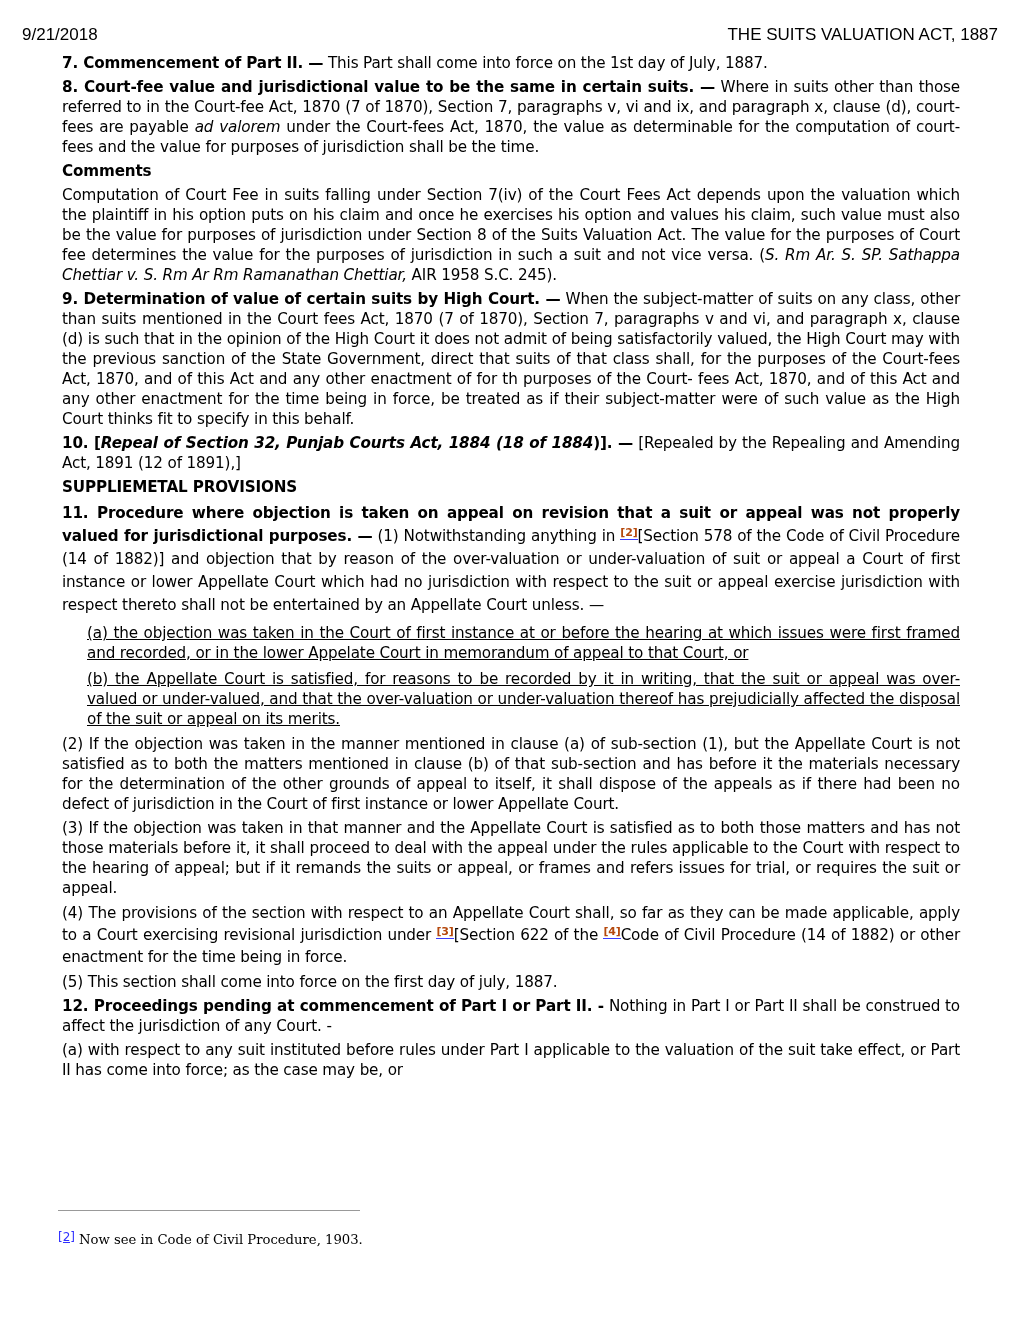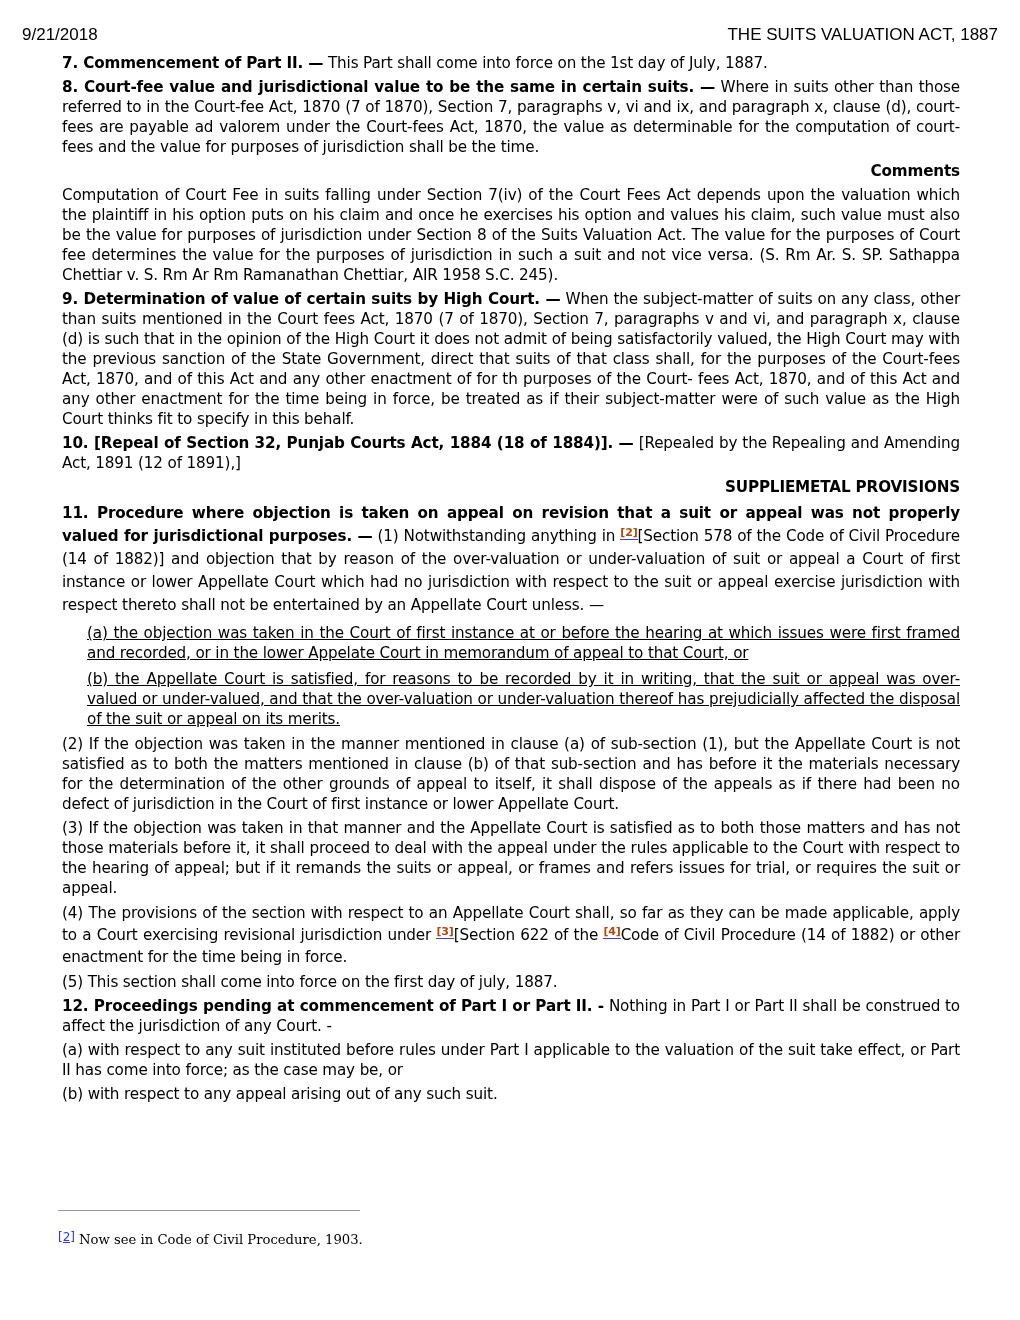--- a/index.html
+++ b/index.html
@@ -5,23 +5,23 @@
   html, body { margin: 0; padding: 0; background: #ffffff; }
   body { width: 1020px; height: 1320px; position: relative; overflow: hidden; color: #000; }
   .print-header { position: absolute; top: 25px; left: 22px; right: 22px; height: 14px;
     font-family: "Liberation Sans", sans-serif; font-size: 17px; color: #000; }
   .print-header .date { position: absolute; left: 0; top: 0; }
   .print-header .title { position: absolute; left: 0; right: 0; top: 0; text-align: right; }
   .content { position: absolute; top: 49px; left: 58px; width: 906px;
     font-family: "DejaVu Sans", sans-serif; font-size: 15.2px; line-height: 20px;
     text-align: justify; letter-spacing: -0.15px; }
   .content p { margin: 4px; }
-  .center { text-align: right; }
+  .center { text-align: left; }
   .b { font-weight: bold; }
-  .i { }
+  .i { font-style: italic; }
   .clause { padding-left: 25px; margin-top: 6px !important; text-decoration: underline; }
   .gap-top { margin-top: 5px !important; }
   sup.fn { font-size: 11px; line-height: 0; vertical-align: 5px; font-weight: bold; }
   sup.fn a { color: #b5490d; text-decoration: none; border-bottom: 1px solid #3a3aff; }
   .rule { position: absolute; top: 1210px; left: 58px; width: 302px; height: 0;
     border-top: 1px solid #999; }
   .footnotes { position: absolute; top: 1224px; left: 58px; width: 700px;
     font-family: "DejaVu Serif", serif; font-size: 13.2px; line-height: 26px; }
   .footnotes a { color: #3030ff; text-decoration: underline; font-family: "DejaVu Sans", sans-serif;
     font-size: 12px; vertical-align: 3px; margin-right: 4px; }
@@ -73,21 +73,20 @@
   <p style="line-height:22px;">
     <span>(4) The provisions of the section with respect to an Appellate Court shall, so far as they can be made applicable, apply to a Court exercising revisional jurisdiction under </span><sup class="fn"><a>[3]</a></sup><span>[Section 622 of the </span><sup class="fn"><a>[4]</a></sup><span>Code of Civil Procedure (14 of 1882) or other enactment for the time being in force.</span>
   </p>
 
   <p>(5) This section shall come into force on the first day of july, 1887.</p>
 
   <p>
     <span class="b">12. Proceedings pending at commencement of Part I or Part II. -</span><span> Nothing in Part I or Part II shall be construed to affect the jurisdiction of any Court. -</span>
   </p>
   <p>(a) with respect to any suit instituted before rules under Part I applicable to the valuation of the suit take effect, or Part II has come into force; as the case may be, or</p>
-  <p>(b) with respect to any appeal arising out of any such suit.</p>
 </div>
 
 <div class="rule"></div>
 
 <div class="footnotes">
   <div>
     <a>[2]</a><span>Now see in Code of Civil Procedure, 1903.</span>
   </div>
 </div>
 

